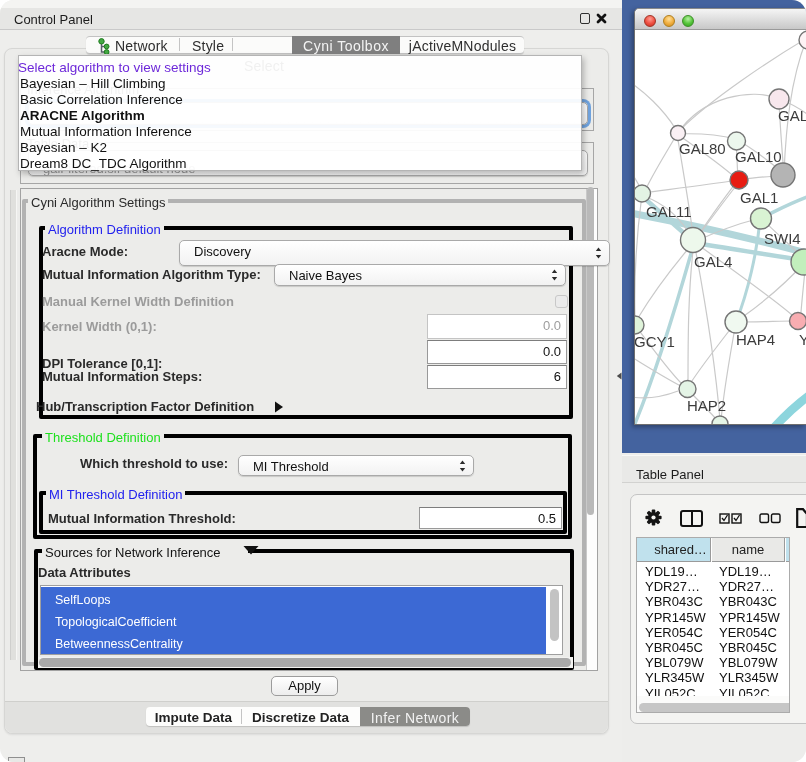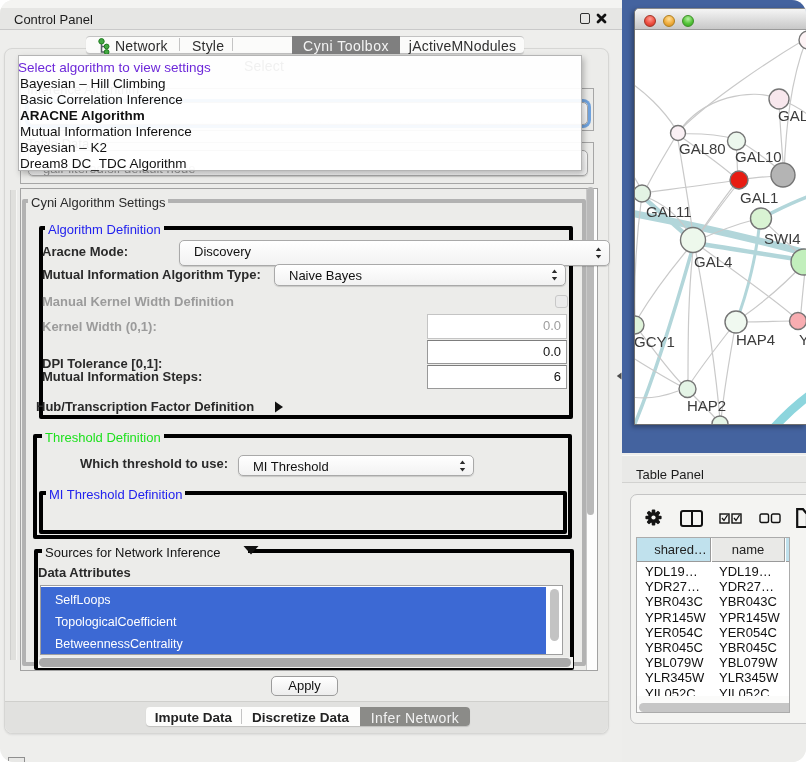--- a/index.html
+++ b/index.html
@@ -111,20 +111,24 @@
 <div class="combo" style="left:238px;top:455px;width:236px;height:21px;">
   <span class="ctext">MI Threshold</span>
   <svg class="carr" viewBox="0 0 7 12">
         <path d="M3.5 0.5 L6.2 4 L0.8 4 Z" fill="#2b2b2b"></path>
         <path d="M3.5 11.5 L6.2 8 L0.8 8 Z" fill="#2b2b2b"></path>
       </svg>
 </div>
 <div class="grp" style="left:39px;top:491px;width:528px;height:43px;">
   <span class="gtitle" style="left:3px;color:#2222ee;">MI Threshold Definition</span>
 </div>
+<div class="abs lbl" style="left:48px;top:511px;">Mutual Information Threshold:</div>
+<div class="field" style="left:419px;top:507px;width:143px;height:22px;">
+      <span class="ftext">0.5</span>
+    </div>
 
 <div class="grp" style="left:34px;top:549px;width:540px;height:121px;">
   <span class="gtitle" style="left:4px;color:#141414;">Sources for Network Inference<span style="display:inline-block;width:24px;"></span></span>
 </div>
 <svg class="abs" style="left:243px;top:545px;" width="16" height="10" viewBox="0 0 16 10">
       <path d="M0.5 1 L15.5 1 L8 9.5 Z" fill="#111"></path>
     </svg>
 <div class="abs lbl" style="left:38px;top:565px;">Data Attributes</div>
 <div class="abs" style="left:40px;top:585px;width:523px;height:70px;background:#fff;border:1px solid #9f9f9f;overflow:hidden;">
   <div style="position:absolute;left:0;top:1px;width:505px;height:120px;background:#3c69d4;color:#fff;font-size:12.5px;line-height:22px;padding:2px 0 0 14px;">SelfLoops<br>TopologicalCoefficient<br>BetweennessCentrality<br>gal4RGexp<br>gal80Rexp</div>

